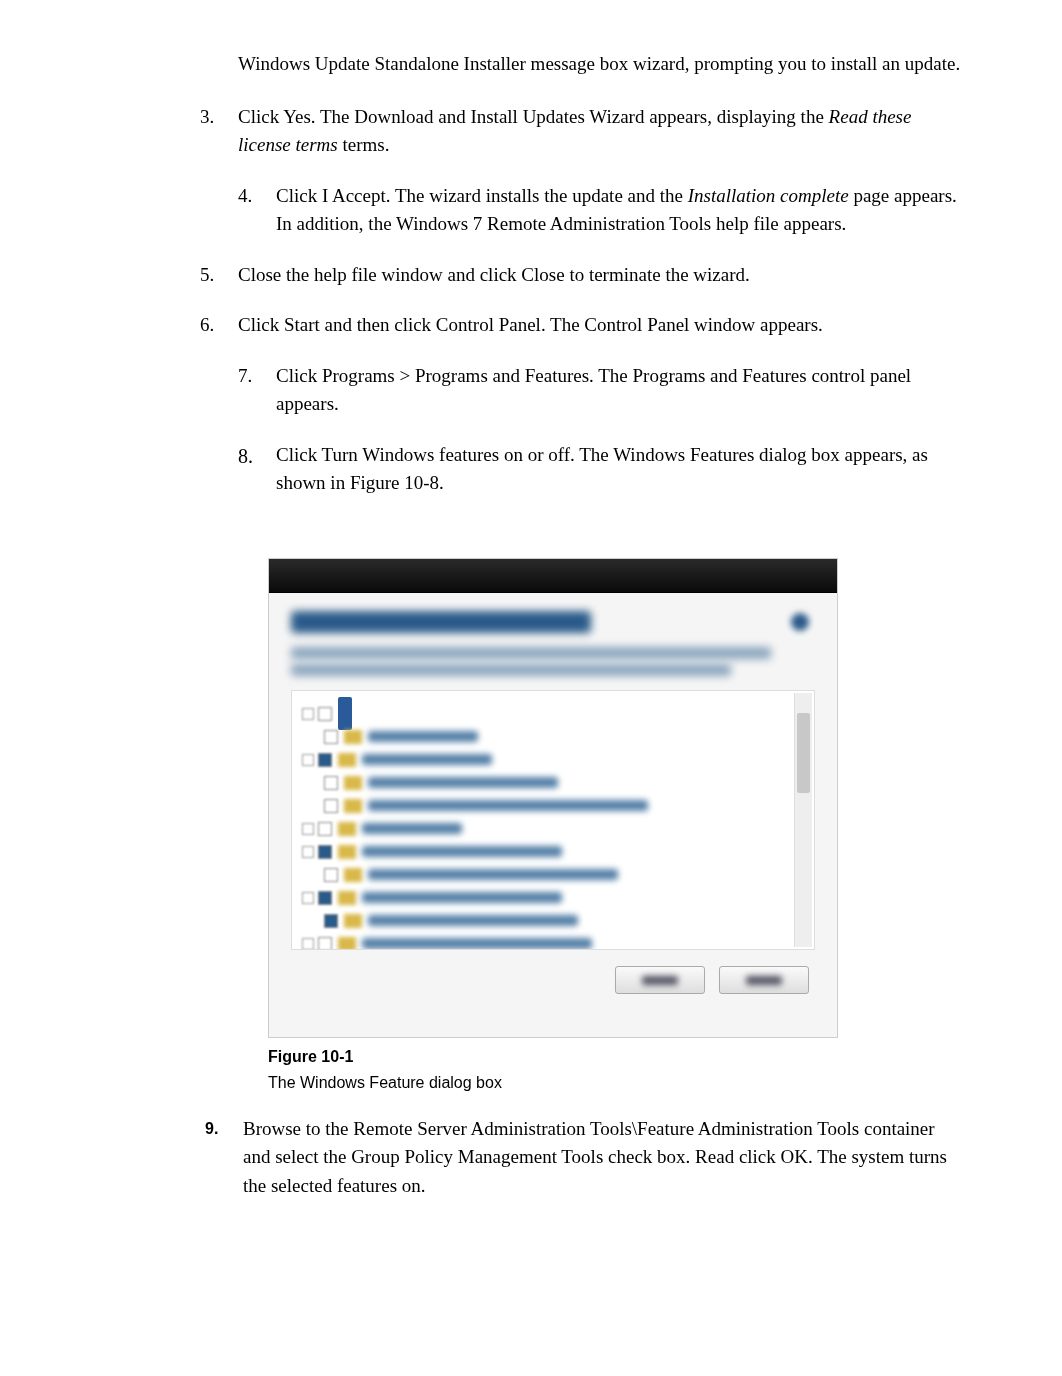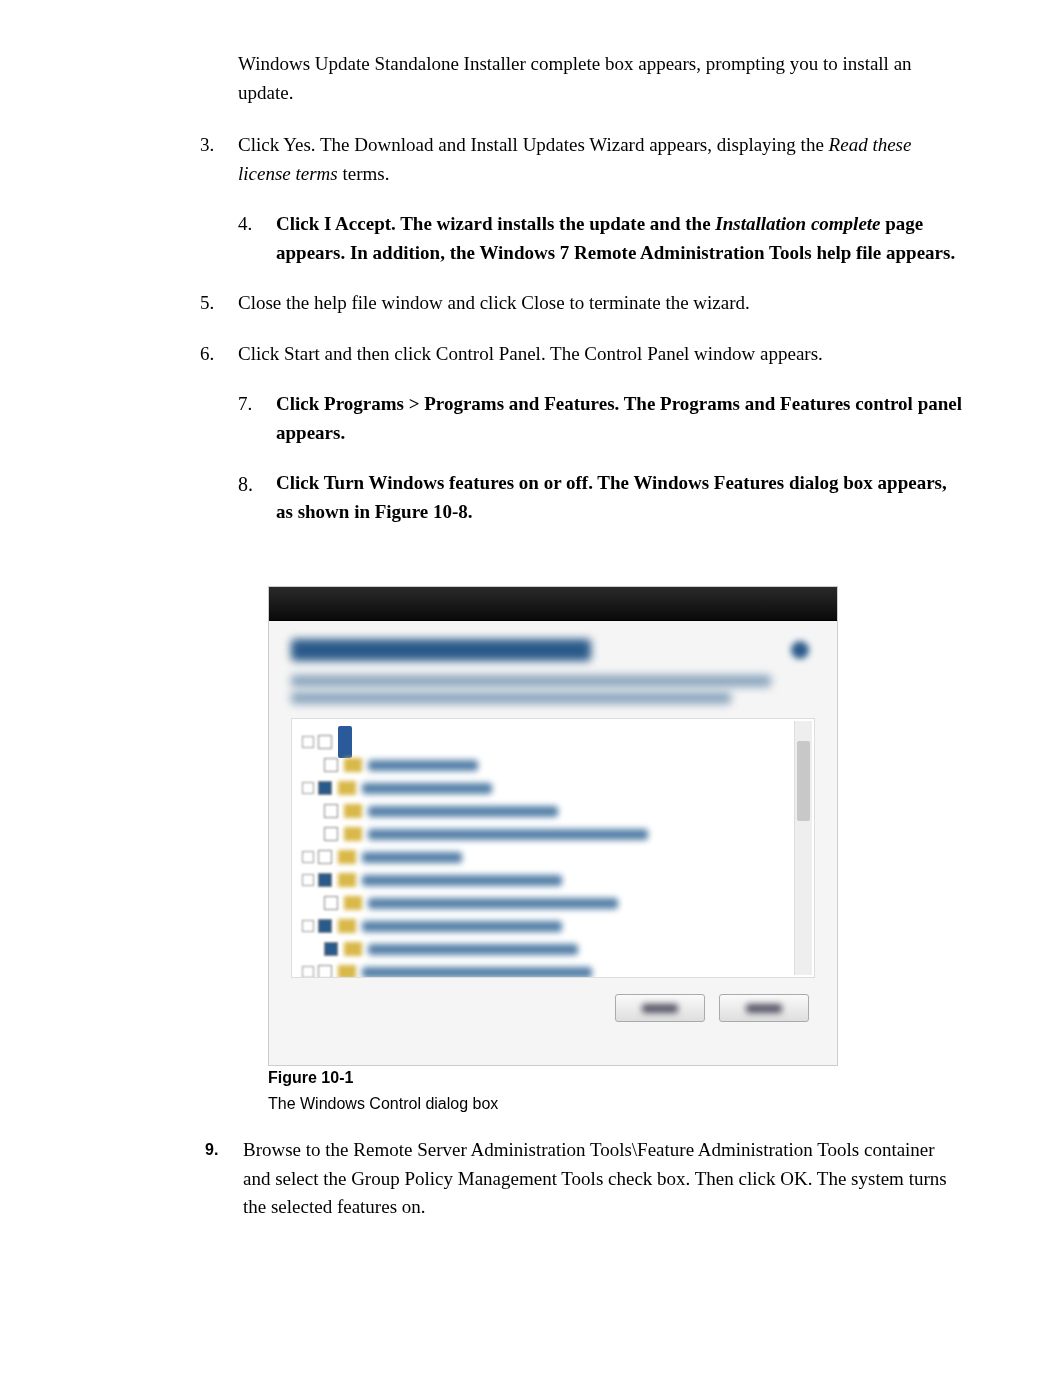--- a/index.html
+++ b/index.html
@@ -38,21 +38,20 @@
     .sub-list > li {
       display: flex;
       margin-bottom: 22px;
     }
     .sub-list > li > .num {
       min-width: 38px;
       padding-right: 8px;
     }
     .sub-list > li > .txt {
       flex: 1;
-      font-weight: bold;
     }
     .italic { font-style: italic; }
     .figure-block {
       margin-left: 168px;
       margin-top: 60px;
       margin-bottom: 18px;
     }
     .dialog-image {
       width: 570px;
       height: 480px;
@@ -178,21 +177,21 @@
     .dlg-button::after {
       content: "";
       position: absolute;
       left: 30%; right: 30%; top: 9px;
       height: 9px;
       background: #556;
       border-radius: 3px;
       filter: blur(3px);
     }
     .figure-caption {
-      margin-top: 0;
+      margin-top: 7px;
       margin-left: 0;
       font-family: Arial, sans-serif;
     }
     .figure-caption .fig-title {
       font-weight: bold;
       font-size: 16px;
     }
     .figure-caption .fig-desc {
       font-size: 16px;
       margin-top: 2px;
@@ -214,21 +213,21 @@
       font-size: 16px;
       padding-top: 2px;
     }
     .bottom-list > li > .txt {
       flex: 1;
     }
   </style>
 </head>
 <body>
 
-<p class="intro-para">Windows Update Standalone Installer complete box appears, prompting you to install an update.</p>
+<p class="intro-para">Windows Update Standalone Installer message box wizard, prompting you to install an update.</p>
 
 <ol class="numbered-list">
   <li>
     <span class="num">3.</span>
     <span class="txt">
       <span>Click Yes. The Download and Install Updates Wizard appears, displaying the </span><span class="italic">Read these license terms</span><span> terms.</span>
     </span>
   </li>
 </ol>
 
@@ -340,22 +339,22 @@
 
       </div>
       <div class="button-row">
         <div class="dlg-button"></div>
         <div class="dlg-button"></div>
       </div>
     </div>
   </div>
   <div class="figure-caption">
     <div class="fig-title">Figure 10-1</div>
-    <div class="fig-desc">The Windows Control dialog box</div>
+    <div class="fig-desc">The Windows Feature dialog box</div>
   </div>
 </div>
 
 <ol class="bottom-list">
   <li>
     <span class="num">9.</span>
-    <span class="txt">Browse to the Remote Server Administration Tools\Feature Administration Tools container and select the Group Policy Management Tools check box. Then click OK. The system turns the selected features on.</span>
+    <span class="txt">Browse to the Remote Server Administration Tools\Feature Administration Tools container and select the Group Policy Management Tools check box. Read click OK. The system turns the selected features on.</span>
   </li>
 </ol>
 
 </body></html>

